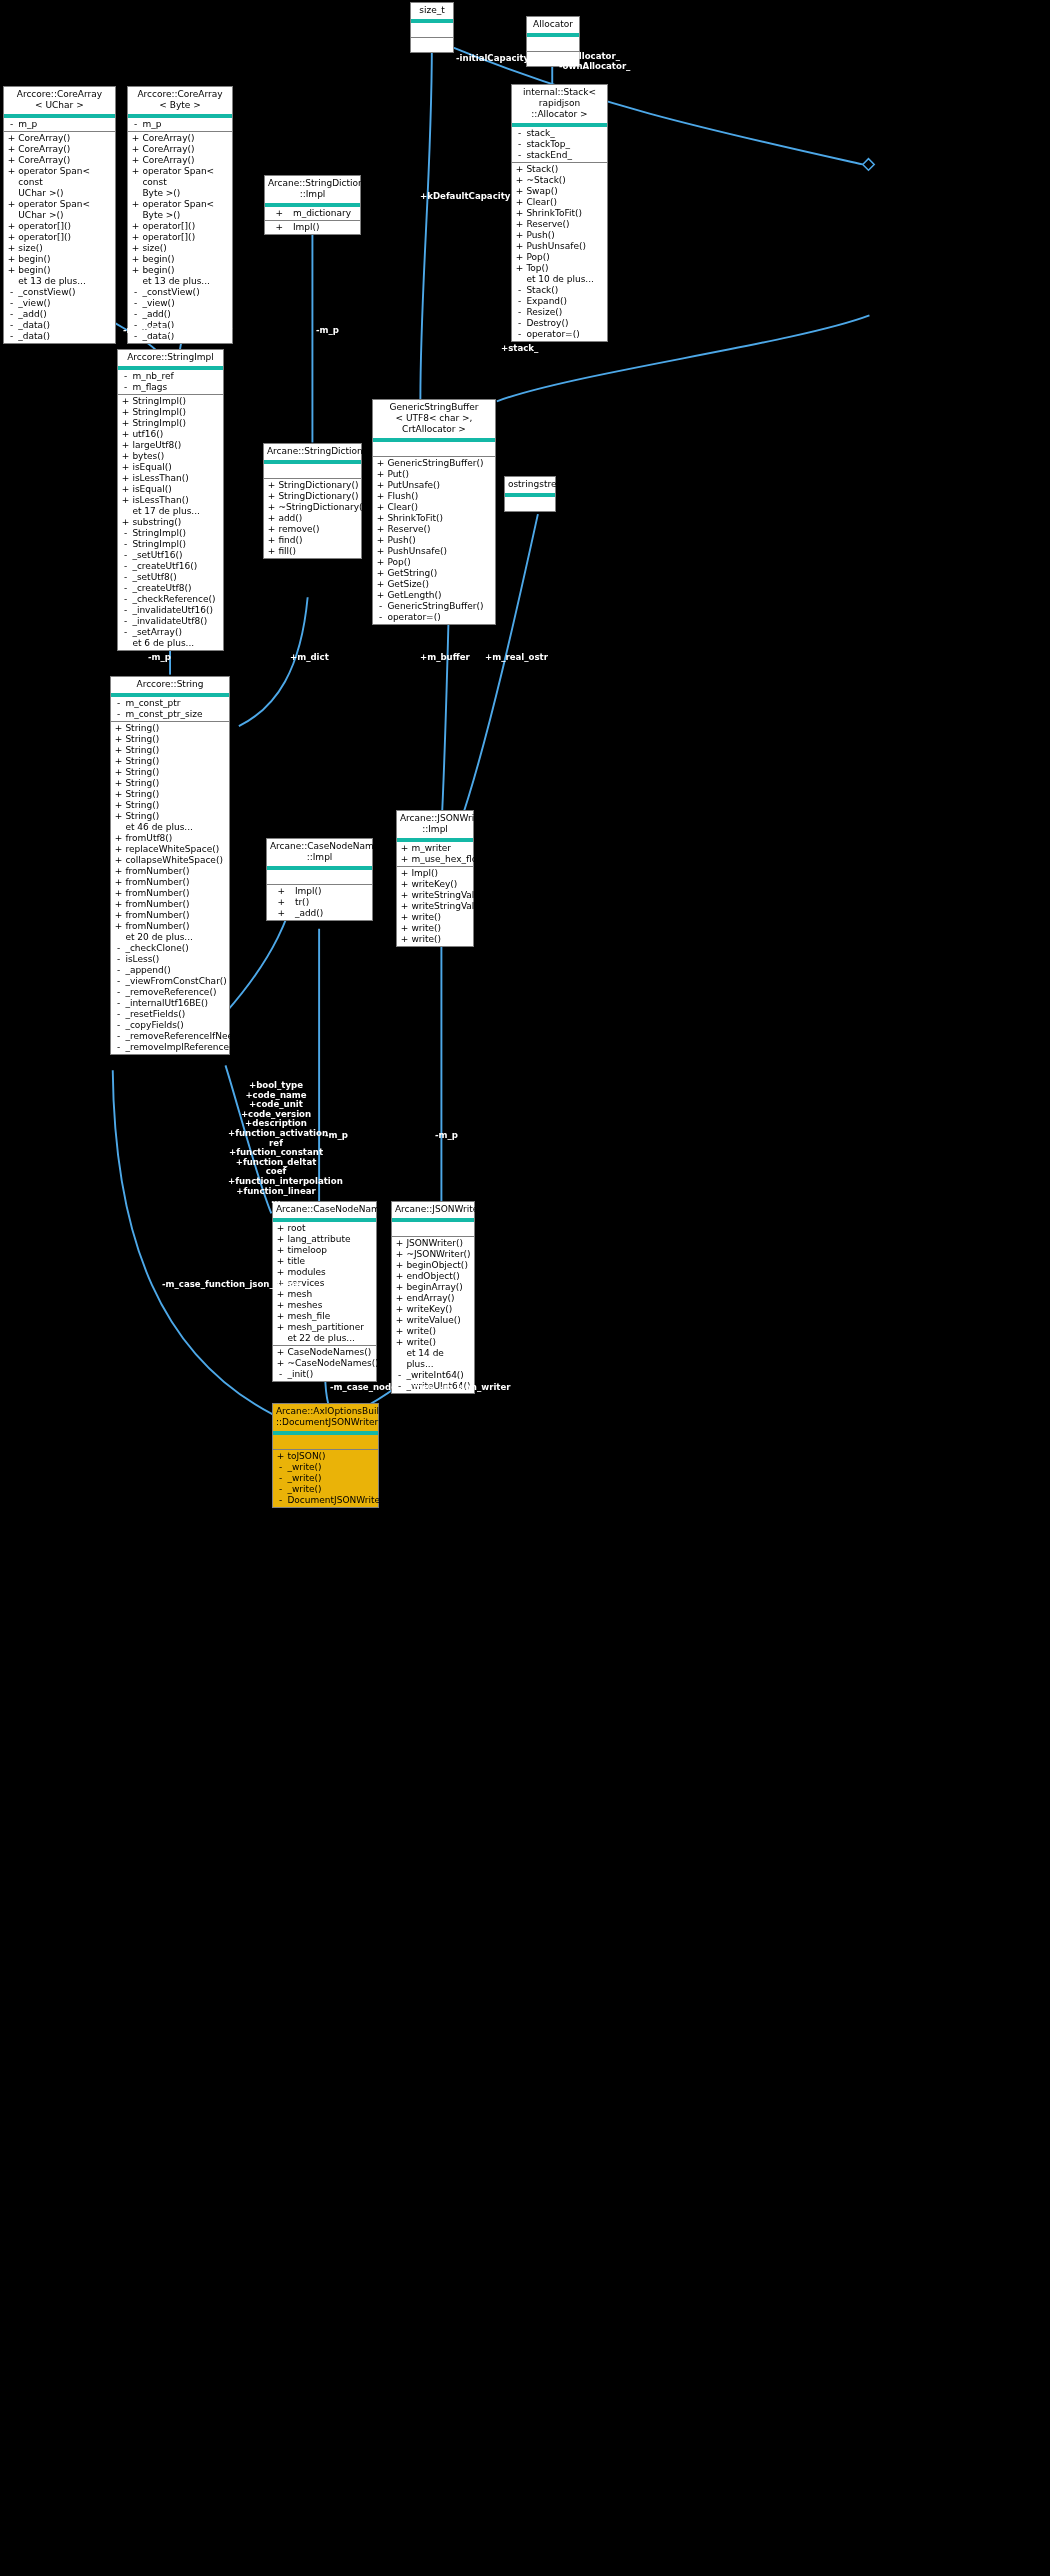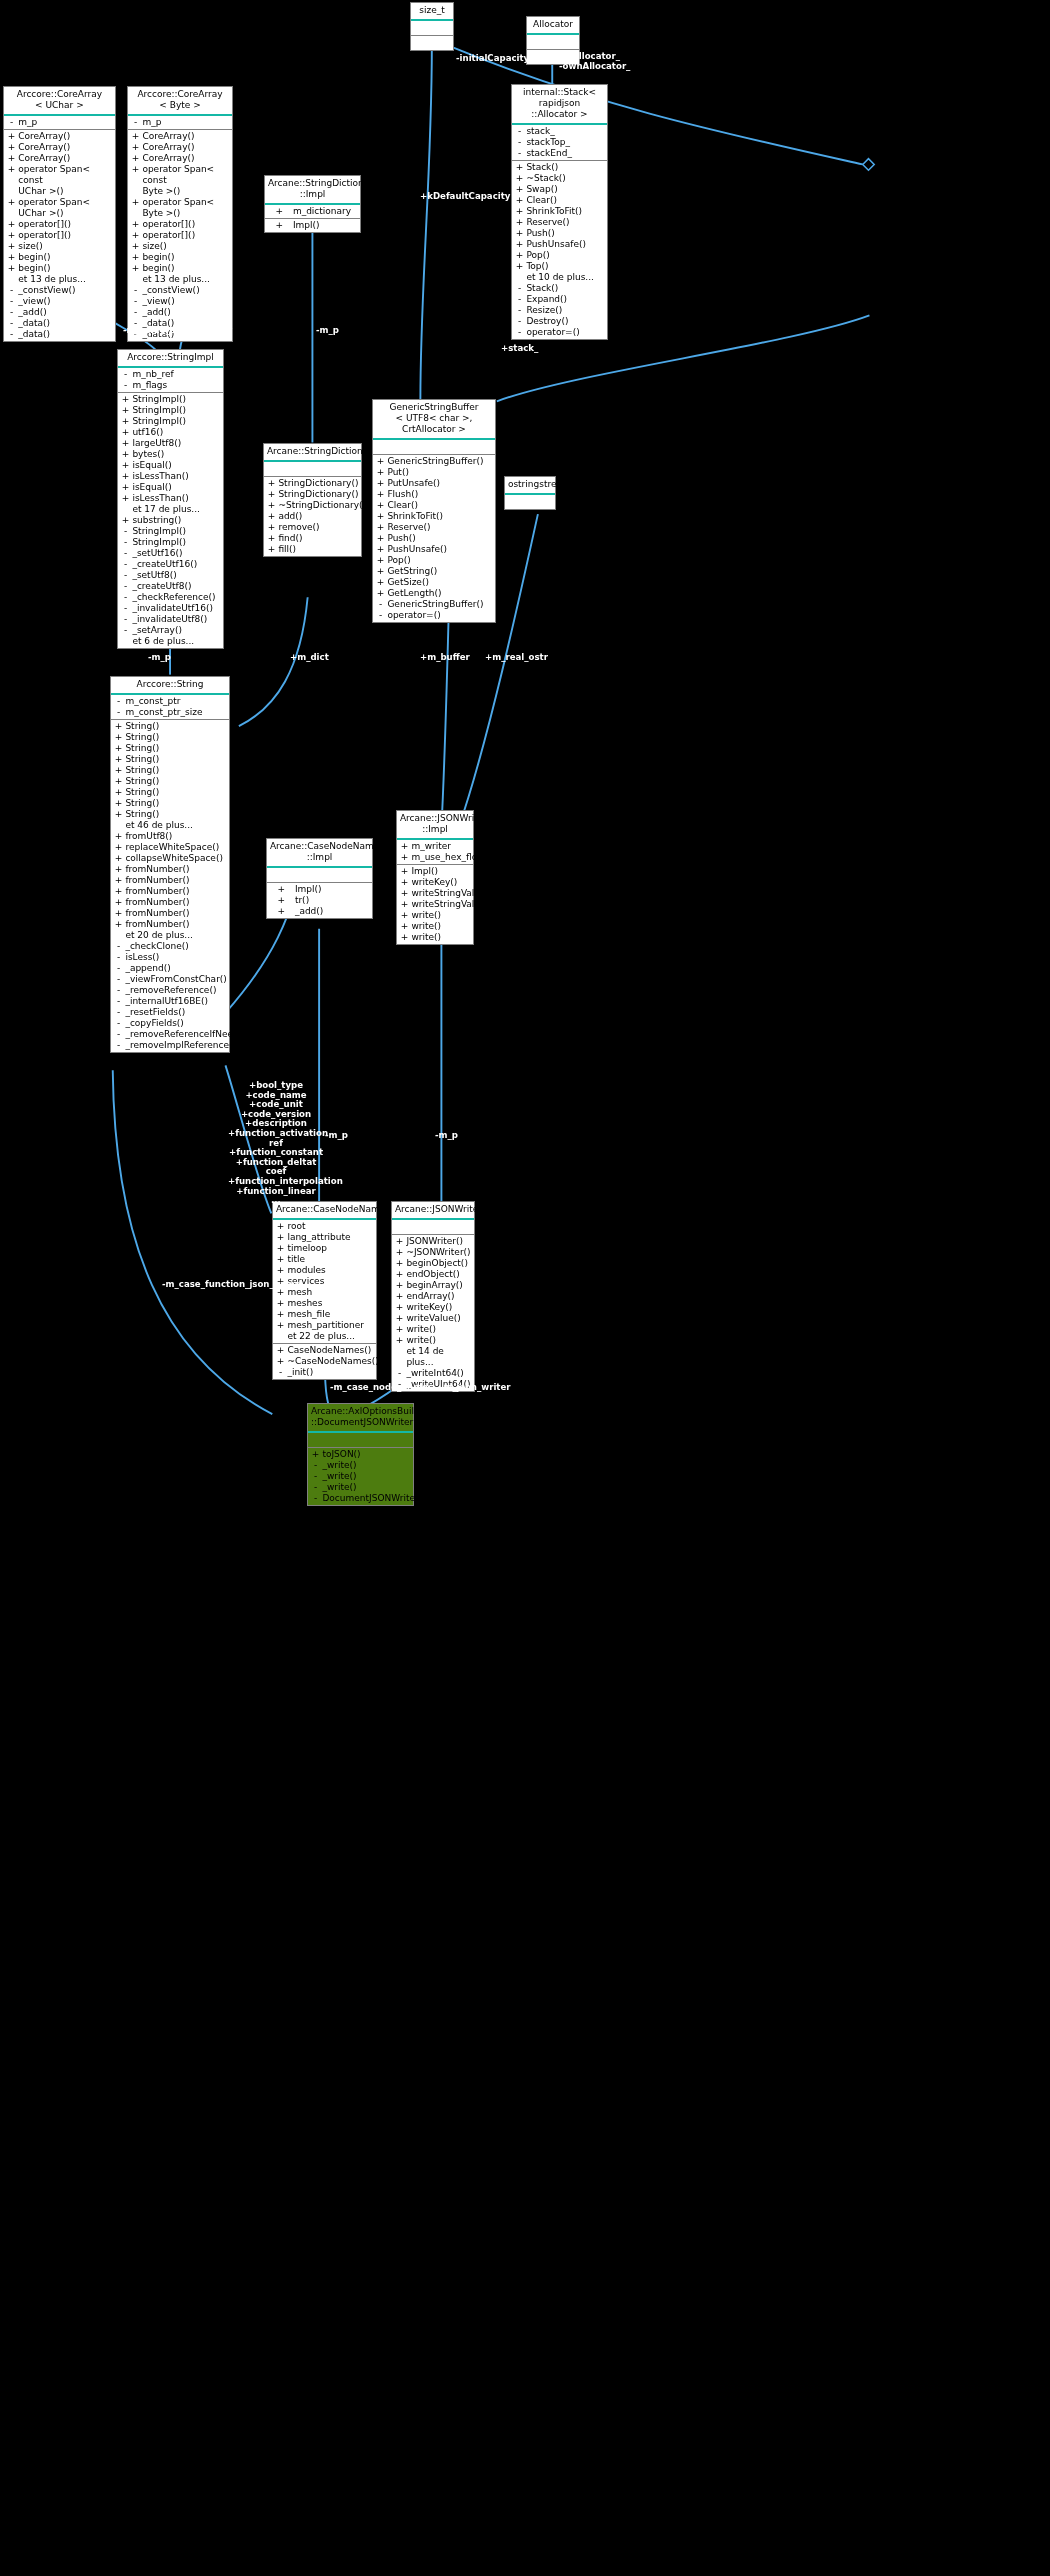--- a/index.html
+++ b/index.html
@@ -22,27 +22,26 @@
   }
   .node{
     position:absolute;
     background:#ffffff;
     border:1px solid #808080;
     box-sizing:border-box;
     font-size:9px;
     line-height:11px;
   }
   .node.highlight{
-    background:#4d7c0f;
-    margin-left:35px;
+    background:#eab308;
   }
   .node .title{
     text-align:center;
     padding:1.9px 2.9px 2.9px 2.9px;
-    border-bottom:2px solid #14b8a6;
+    border-bottom:4px solid #14b8a6;
     white-space:pre-line;
     font-size:9px;
     line-height:11px;
   }
   .node .compartment{
     border-bottom:1px solid #808080;
     padding:1px 0 1px 0;
   }
   .node .compartment:last-child{border-bottom:none;}
   .node .compartment.empty{height:12.4px;}

